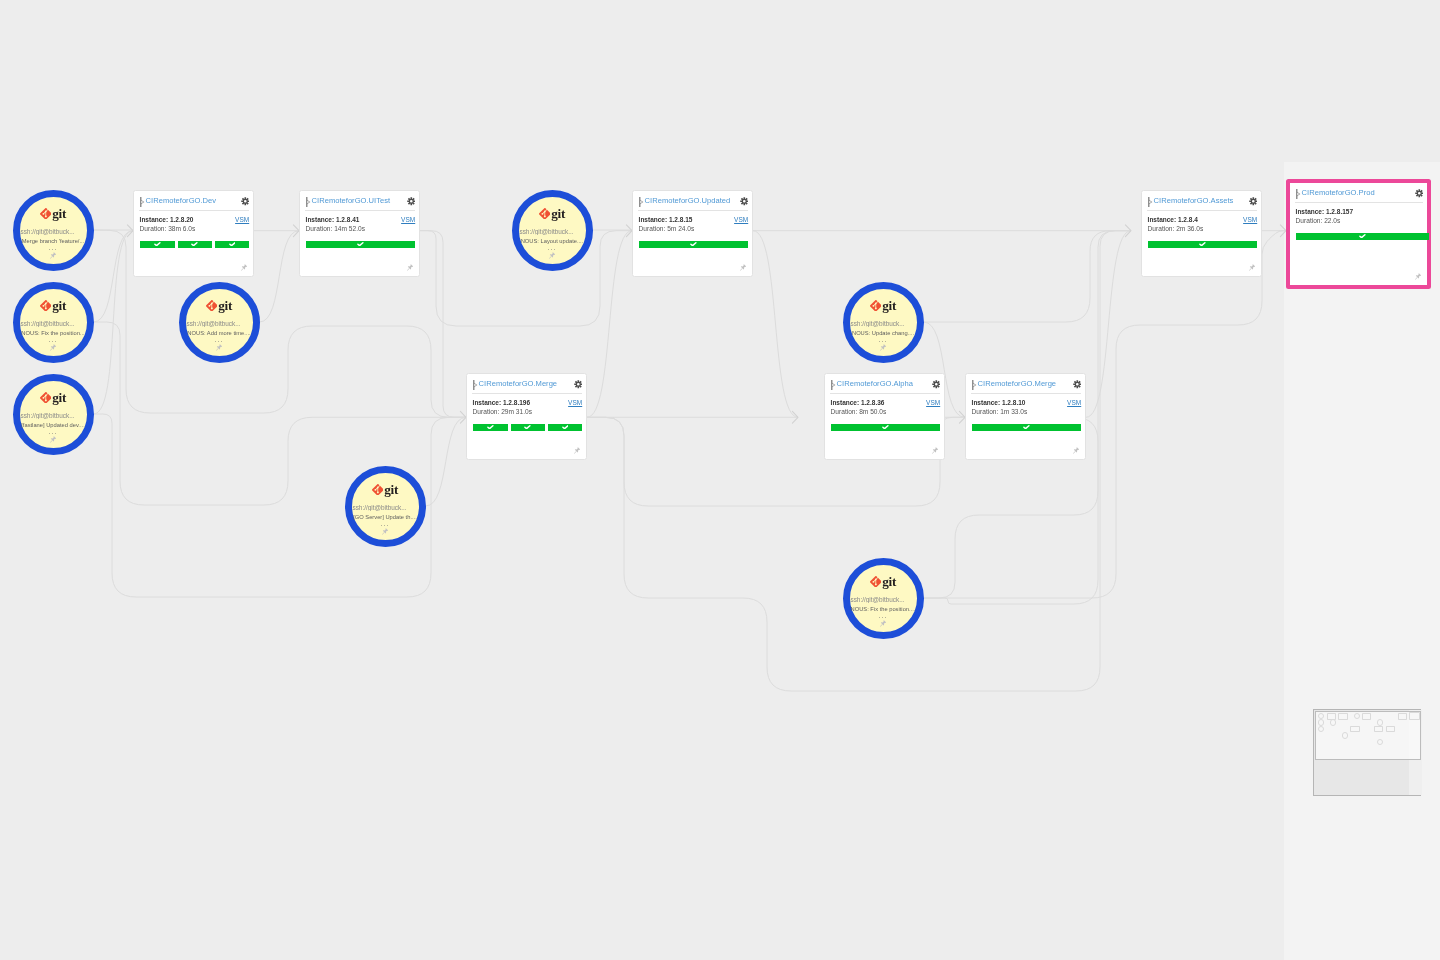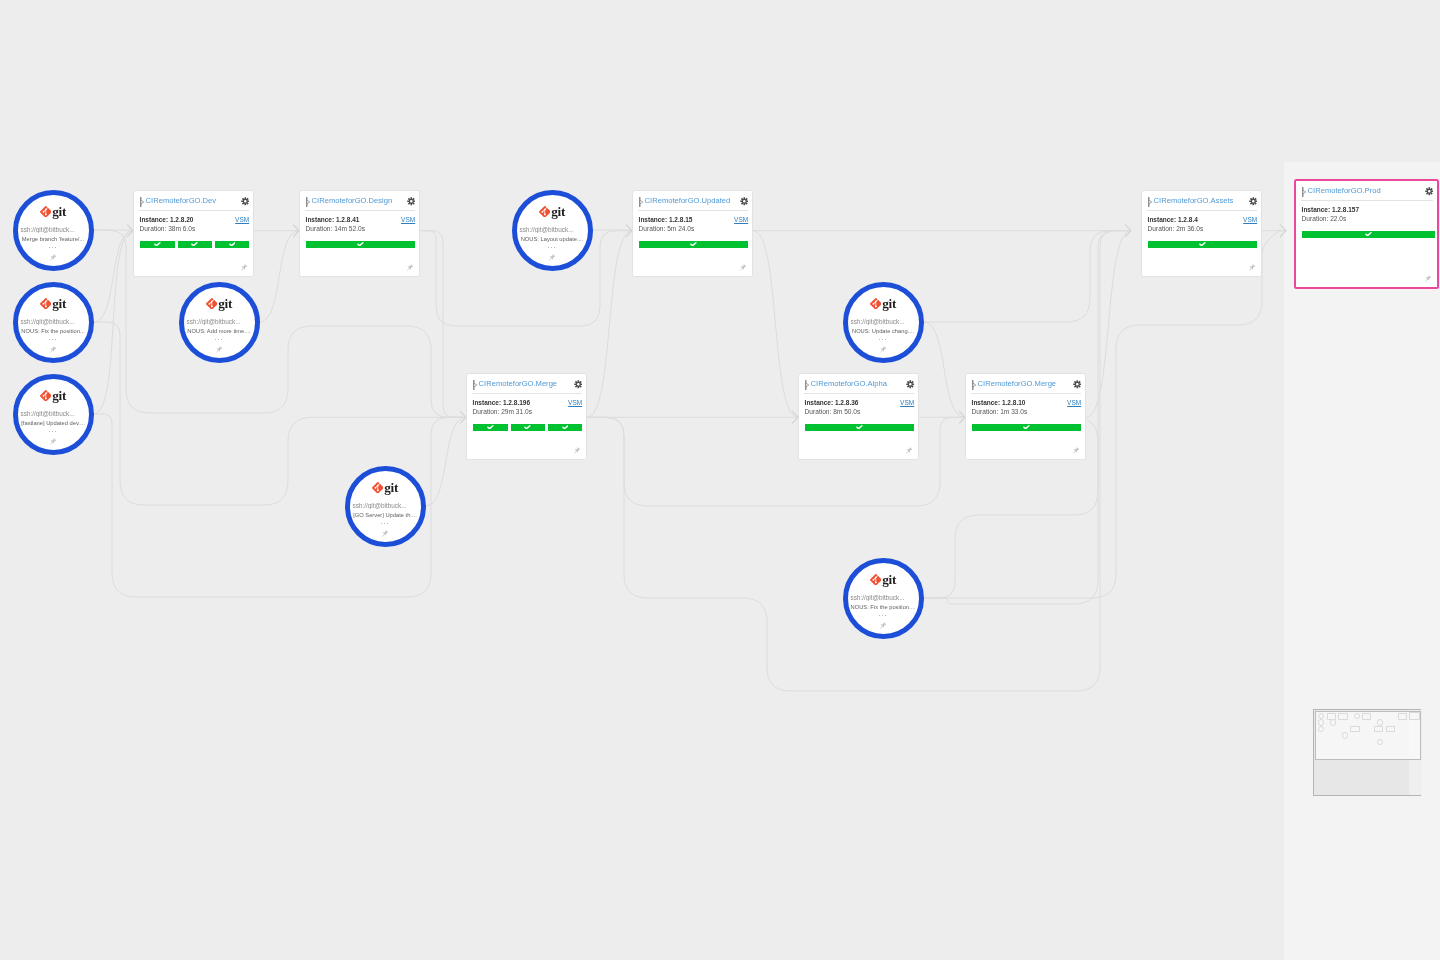--- a/index.html
+++ b/index.html
@@ -5,33 +5,33 @@
 <style>
 html,body{margin:0;padding:0;}
 body{width:1440px;height:960px;background:#ededed;font-family:"Liberation Sans",sans-serif;overflow:hidden;}
 #stage{position:absolute;left:0;top:0;width:1440px;height:960px;}
 #band{position:absolute;left:1284px;top:162px;width:156px;height:798px;background:#f3f3f3;}
 svg#edges{position:absolute;left:0;top:0;width:1440px;height:960px;}
 .edge{fill:none;stroke:#dcdcdc;stroke-width:1;}
 .arrowhd{fill:none;stroke:#d2d2d2;stroke-width:1.1;stroke-linecap:round;stroke-linejoin:round;}
 .node{position:absolute;}
 .card{background:#fff;border:1px solid #e2e2e2;border-radius:2.5px;box-sizing:border-box;position:relative;}
-.card.sel{border:2px solid #ec4899;margin-left:8px;}
+.card.sel{border:4px solid #ec4899;}
 .pipeicon{position:absolute;left:6.3px;top:5.6px;}
 .pname{position:absolute;left:11.6px;top:5.2px;color:#5099d5;font-size:7.6px;line-height:9px;white-space:nowrap;}
 .gear{position:absolute;right:3.6px;top:6.2px;}
 .hr{position:absolute;left:5.1px;right:4.2px;top:18.7px;height:1px;background:#e3e3e3;}
 .inst{position:absolute;left:5.6px;top:24.2px;font-size:6.5px;font-weight:bold;color:#333;line-height:9px;white-space:nowrap;}
 .vsm{position:absolute;right:3.8px;top:24.0px;font-size:6.5px;color:#2e7dbf;text-decoration:underline;line-height:9px;}
 .dur{position:absolute;left:5.6px;top:33.4px;font-size:6.6px;color:#555;line-height:9px;white-space:nowrap;}
 .bars{position:absolute;left:6.4px;top:50.1px;display:flex;}
 .bar{height:6.8px;background:#00c230;position:relative;}
 .bar+.bar{margin-left:2.5px;}
 .pin{position:absolute;right:6.0px;bottom:5.5px;line-height:0;}
-.circ{width:81px;height:81px;border-radius:50%;background:#ffffff;border:5px solid #1d4ed8;box-sizing:border-box;position:relative;}
+.circ{width:81px;height:81px;border-radius:50%;background:#fef9c3;border:7px solid #1d4ed8;box-sizing:border-box;position:relative;}
 .gitwrap{position:absolute;left:0;right:0;top:10.6px;display:flex;align-items:center;justify-content:center;height:13px;}
 .gitword{font-family:"Liberation Serif",serif;font-weight:bold;font-size:13.2px;color:#231f20;margin-left:0.8px;letter-spacing:-0.2px;line-height:13px;}
 .murl{position:absolute;left:0;right:11px;top:31.6px;font-size:6.4px;color:#8a8a8a;line-height:7px;white-space:nowrap;overflow:hidden;text-align:center;}
 .mcomment{position:absolute;left:0;right:0;top:41.1px;font-size:5.75px;color:#5e5e5e;line-height:7px;white-space:nowrap;overflow:hidden;text-align:center;}
 .mdots{position:absolute;left:0;right:0;top:47.8px;font-size:6.8px;color:#707070;line-height:7px;letter-spacing:1.1px;text-align:center;}
 .mpin{position:absolute;left:0;right:0;bottom:4.8px;text-align:center;line-height:0;}
 #minimap{position:absolute;left:1313px;top:709px;width:108px;height:87px;background:#e7e7e7;border:1px solid #b5b5b5;box-sizing:border-box;}
 #mmcontent{position:absolute;left:0;top:0;right:0;bottom:0;}
 #mmband{position:absolute;left:94.5px;top:0;width:13.5px;bottom:0;background:#efefef;}
 #mmview{position:absolute;left:0.5px;top:0.5px;width:106px;height:49.5px;background:rgba(252,252,252,0.7);border:1px solid #bcbcbc;box-sizing:border-box;}
@@ -120,21 +120,21 @@
           </svg></span>
   </div>
 </div>
 <div class="node" style="left: 299px; top: 190px;">
   <div class="card" style="width: 121px; height: 87px;">
     <svg class="pipeicon" width="4.4" height="10" viewBox="0 0 22 50">
           <path fill="#8f8f8f" d="M0 0 h7.5 v50 h-7.5 z"></path>
           <path fill="#8f8f8f" d="M3 13 L22 25 L3 37 Z"></path>
           <path fill="#ffffff" d="M6.5 19 L17 25 L6.5 31 Z"></path>
         </svg>
-        <span class="pname">CIRemoteforGO.Design</span>
+        <span class="pname">CIRemoteforGO.UITest</span>
         <svg class="gear" width="8.6" height="8.6" viewBox="0 0 24 24">
           <path fill="#4d4d4d" fill-rule="evenodd" d="M23.37,9.69 L23.37,14.31 L18.62,14.28 L18.29,15.07 L21.67,18.40 L18.40,21.67 L15.07,18.29 L14.28,18.62 L14.31,23.37 L9.69,23.37 L9.72,18.62 L8.93,18.29 L5.60,21.67 L2.33,18.40 L5.71,15.07 L5.38,14.28 L0.63,14.31 L0.63,9.69 L5.38,9.72 L5.71,8.93 L2.33,5.60 L5.60,2.33 L8.93,5.71 L9.72,5.38 L9.69,0.63 L14.31,0.63 L14.28,5.38 L15.07,5.71 L18.40,2.33 L21.67,5.60 L18.29,8.93 L18.62,9.72 Z M15.70,12.00 A3.7,3.7 0 1 0 8.30,12.00 A3.7,3.7 0 1 0 15.70,12.00 Z"></path>
         </svg>
     <div class="hr"></div>
     <span class="inst"><span>Instance:</span> <span>1.2.8.41</span></span>
         <span class="vsm">VSM</span>
     <span class="dur"><span>Duration:</span> <span>14m 52.0s</span></span>
     <div class="bars">
           <div class="bar" style="width:108.90px">
             <svg width="6.7" height="4.5" viewBox="0 0 13.4 9" style="position:absolute;left:50%;top:0.9px;margin-left:-3.35px">
@@ -272,21 +272,21 @@
           </div>
         </div>
     <span class="pin"><svg width="6.4" height="6.8" viewBox="0 0 16 17">
             <g fill="#c2c2c2">
               <path d="M9.9 0.6 L15.4 6.1 L14.1 7.4 L12.6 6.6 L9.9 9.3 L10.4 12.6 L9.1 13.9 L2.1 6.9 L3.4 5.6 L6.7 6.1 L9.4 3.4 L8.6 1.9 Z"></path>
               <path d="M5.6 9.9 L6.6 10.9 L1.3 16.6 L0.3 15.6 Z"></path>
             </g>
           </svg></span>
   </div>
 </div>
-<div class="node" style="left: 798px; top: 373px;">
+<div class="node" style="left: 824px; top: 373px;">
   <div class="card" style="width: 121px; height: 87px;">
     <svg class="pipeicon" width="4.4" height="10" viewBox="0 0 22 50">
           <path fill="#8f8f8f" d="M0 0 h7.5 v50 h-7.5 z"></path>
           <path fill="#8f8f8f" d="M3 13 L22 25 L3 37 Z"></path>
           <path fill="#ffffff" d="M6.5 19 L17 25 L6.5 31 Z"></path>
         </svg>
         <span class="pname">CIRemoteforGO.Alpha</span>
         <svg class="gear" width="8.6" height="8.6" viewBox="0 0 24 24">
           <path fill="#4d4d4d" fill-rule="evenodd" d="M23.37,9.69 L23.37,14.31 L18.62,14.28 L18.29,15.07 L21.67,18.40 L18.40,21.67 L15.07,18.29 L14.28,18.62 L14.31,23.37 L9.69,23.37 L9.72,18.62 L8.93,18.29 L5.60,21.67 L2.33,18.40 L5.71,15.07 L5.38,14.28 L0.63,14.31 L0.63,9.69 L5.38,9.72 L5.71,8.93 L2.33,5.60 L5.60,2.33 L8.93,5.71 L9.72,5.38 L9.69,0.63 L14.31,0.63 L14.28,5.38 L15.07,5.71 L18.40,2.33 L21.67,5.60 L18.29,8.93 L18.62,9.72 Z M15.70,12.00 A3.7,3.7 0 1 0 8.30,12.00 A3.7,3.7 0 1 0 15.70,12.00 Z"></path>
         </svg>

